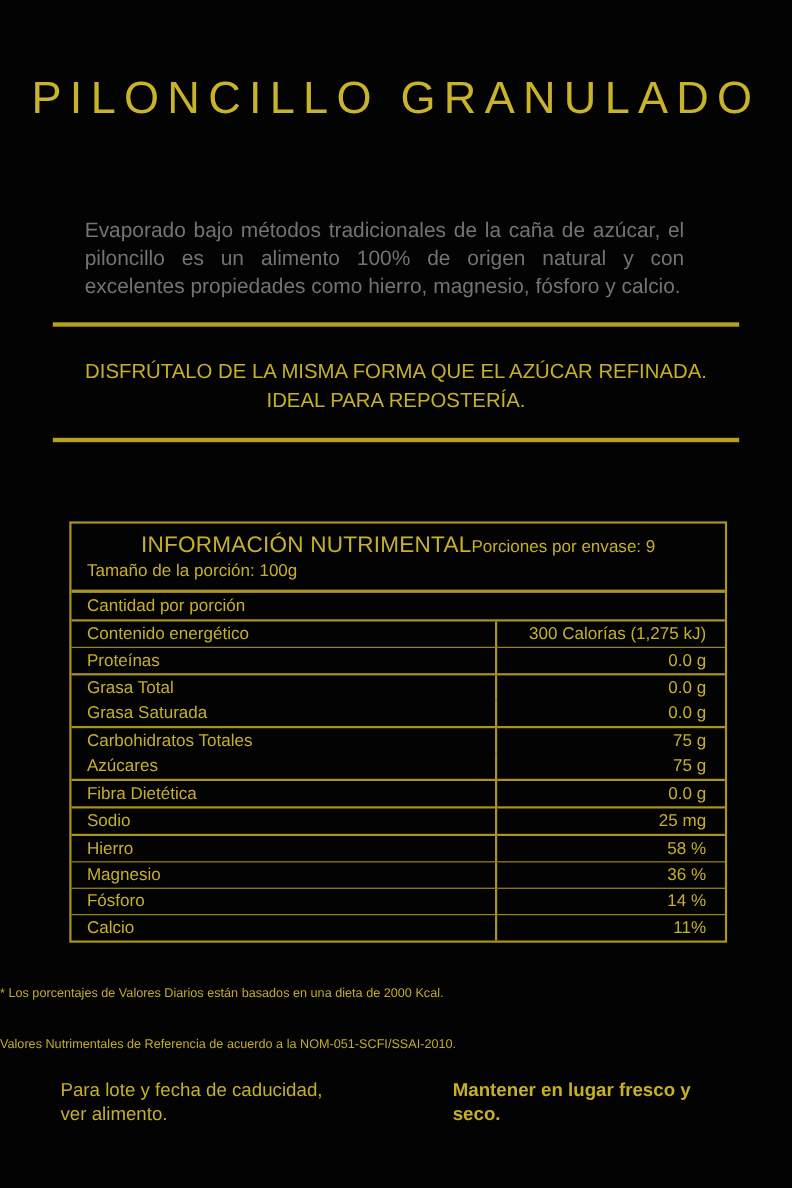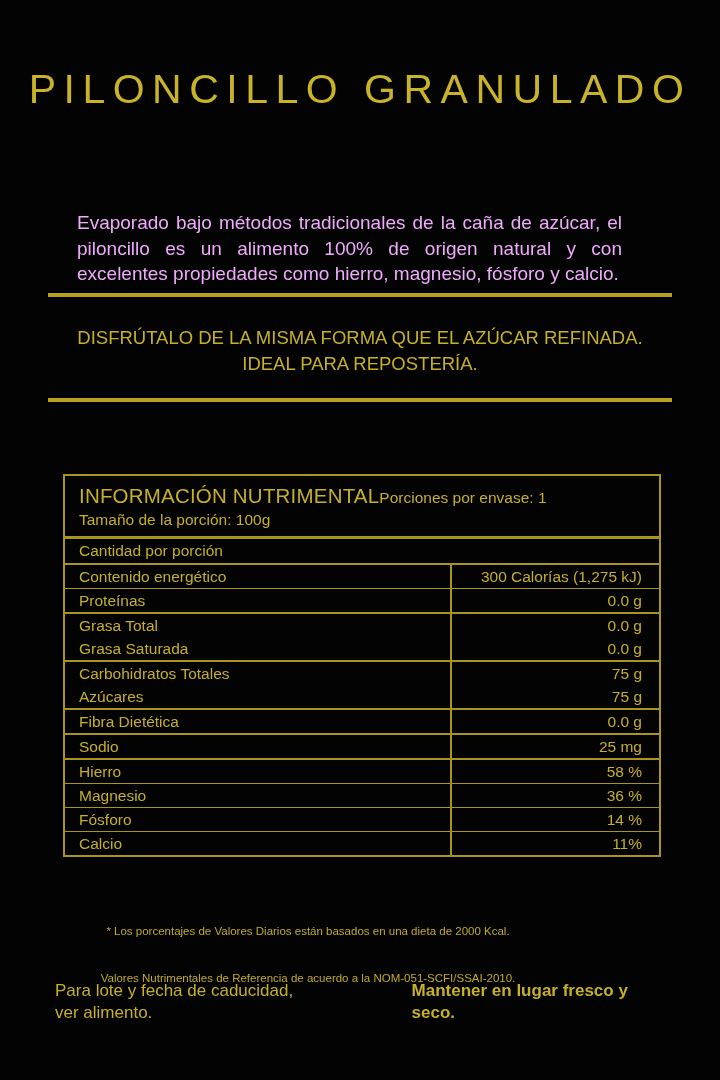--- a/index.html
+++ b/index.html
@@ -34,28 +34,28 @@
     font-size: 41px;
     letter-spacing: 7.5px;
     color: #c9b32b;
     font-weight: 400;
     white-space: nowrap;
   }
 
   
   .description {
     position: absolute;
-    top: 191px;
+    top: 178px;
     left: 77px;
     width: 545px;
     font-size: 19px;
     line-height: 25.5px;
     text-align: justify;
     text-align-last: left;
-    color: #f0abfc;
+    color: #737373;
   }
 
   
   .rule {
     position: absolute;
     left: 48px;
     width: 624px;
     height: 4px;
     background: #b5a022;
   }
@@ -95,21 +95,21 @@
   }
   .nutri-header {
     position: relative;
     padding: 8px 14px 7px 14px;
     border-bottom: 3px solid #a8941f;
     box-sizing: border-box;
   }
   .nutri-header-row1 {
     display: flex;
     align-items: baseline;
-    justify-content: flex-start;
+    justify-content: center;
   }
   .nutri-title {
     font-size: 20.5px;
     color: #c6b02a;
     letter-spacing: 0.2px;
   }
   .servings {
     font-size: 15.5px;
     color: #c6b02a;
   }
@@ -151,24 +151,24 @@
     text-align: right;
     padding-right: 17px !important;
   }
   tr.sep-thin td { border-bottom: 1.5px solid #a8941f; }
   tr.sep-thick td { border-bottom: 2.5px solid #a8941f; }
   tr.sep-none td { border-bottom: 0; }
 
   
   .footnotes {
     position: absolute;
-    top: 924px;
+    top: 896px;
     left: 0;
     width: 616px;
-    text-align: center;
+    text-align: left;
   }
   .footnote {
     font-size: 11.5px;
     color: #c2ab2b;
     line-height: 15px;
   }
   .footnote + .footnote { margin-top: 32px; }
 
   
   .bottom {
@@ -209,21 +209,21 @@
   </div>
 
   <div class="rule rule-bottom"></div>
 
 
   <div class="nutri-box">
 
     <div class="nutri-header">
       <div class="nutri-header-row1">
         <div class="nutri-title">INFORMACIÓN NUTRIMENTAL</div>
-        <div class="servings">Porciones por envase: 1</div>
+        <div class="servings">Porciones por envase: 9</div>
       </div>
       <div class="serving-size">Tamaño de la porción: 100g</div>
     </div>
 
     <div class="nutri-rows">
       <div class="amount-row">Cantidad por porción</div>
 
       <table class="nutri-table">
         <tbody>
           <tr class="sep-thin">

